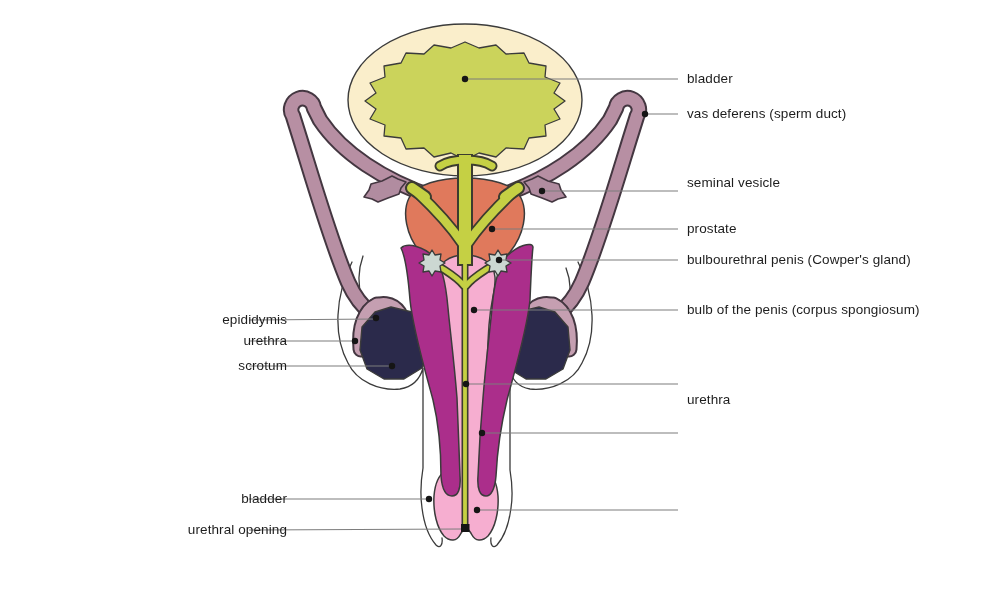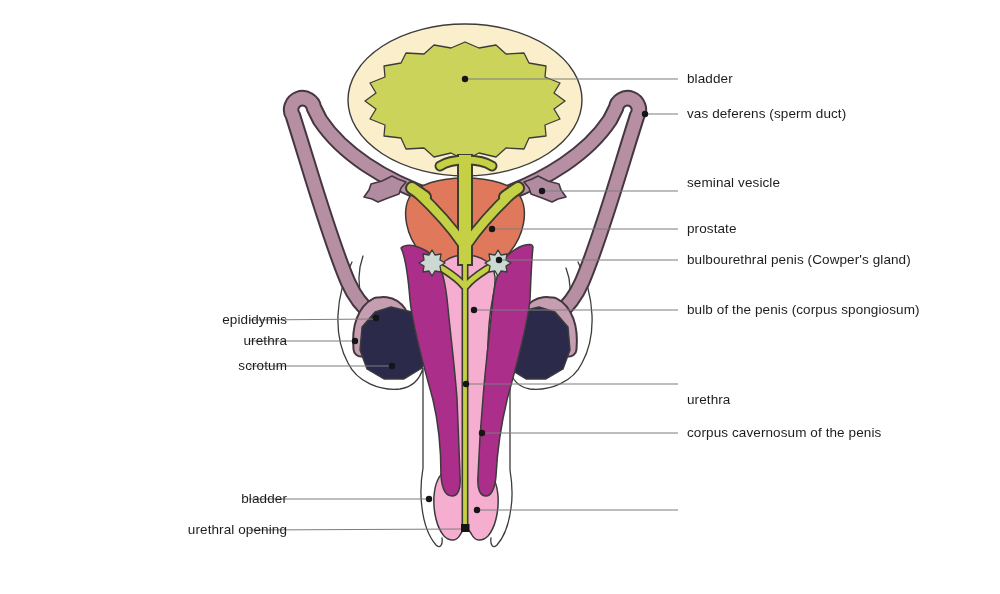--- a/index.html
+++ b/index.html
@@ -127,20 +127,19 @@
   </g>
 </svg>
 
   <div class="lbl right" style="top:70px">bladder</div>
   <div class="lbl right" style="top:105px">vas deferens (sperm duct)</div>
   <div class="lbl right" style="top:174px">seminal vesicle</div>
   <div class="lbl right" style="top:220px">prostate</div>
   <div class="lbl right" style="top:251px">bulbourethral penis (Cowper's gland)</div>
   <div class="lbl right" style="top:301px">bulb of the penis (corpus spongiosum)</div>
   <div class="lbl right" style="top:391px">urethra</div>
-  <div class="lbl right" style="top:424px">corpus cavernosum of the penis</div>
 
   <div class="lbl left" style="top:311px">epididymis</div>
   <div class="lbl left" style="top:332px">urethra</div>
   <div class="lbl left" style="top:357px">scrotum</div>
   <div class="lbl left" style="top:490px">bladder</div>
   <div class="lbl left" style="top:521px">urethral opening</div>
 </div>
 
 </body></html>

